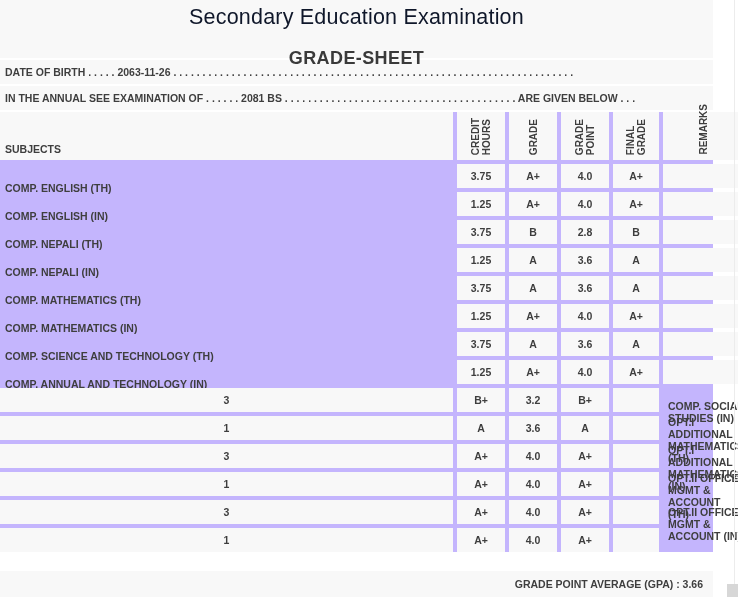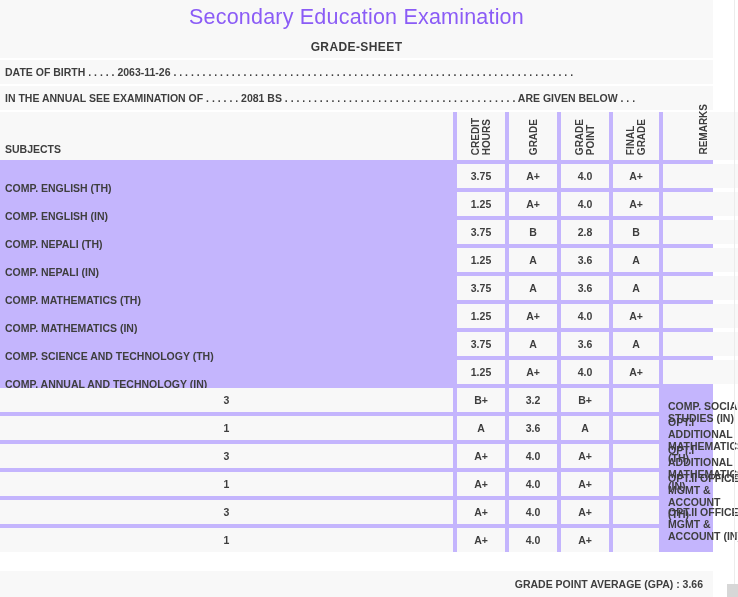--- a/index.html
+++ b/index.html
@@ -8,22 +8,22 @@
     position: relative;
     background: #ffffff;
     font-family: "Liberation Sans", sans-serif;
     overflow: hidden;
     color: #3e3e3e;
   }
   .panel { position: absolute; left: 0; top: 0; width: 713px; }
   .band { background: #f8f8f8; margin-bottom: 2px; }
 
   .title-band { height: 58px; text-align: center; padding-top: 5px; }
-  .page-title { color: #8b5cf6; font-size: 21.5px; font-weight: 400; letter-spacing: 0.2px; }
-  .page-subtitle { color: #3a3a3a; font-size: 12px; font-weight: 700; margin-top: 10px; letter-spacing: 0.4px; }
+  .page-title { color: #0f172a; font-size: 21.5px; font-weight: 400; letter-spacing: 0.2px; }
+  .page-subtitle { color: #3a3a3a; font-size: 18px; font-weight: 700; margin-top: 18px; letter-spacing: 0.4px; }
 
   .info-band {
     height: 24px; line-height: 24px; padding-left: 5px;
     font-size: 10.5px; font-weight: 700; white-space: nowrap; overflow: hidden;
   }
 
   .grade-table {
     display: grid;
     grid-template-columns: 453px 48px 48px 48px 46px auto;
     grid-template-rows: 48px;

